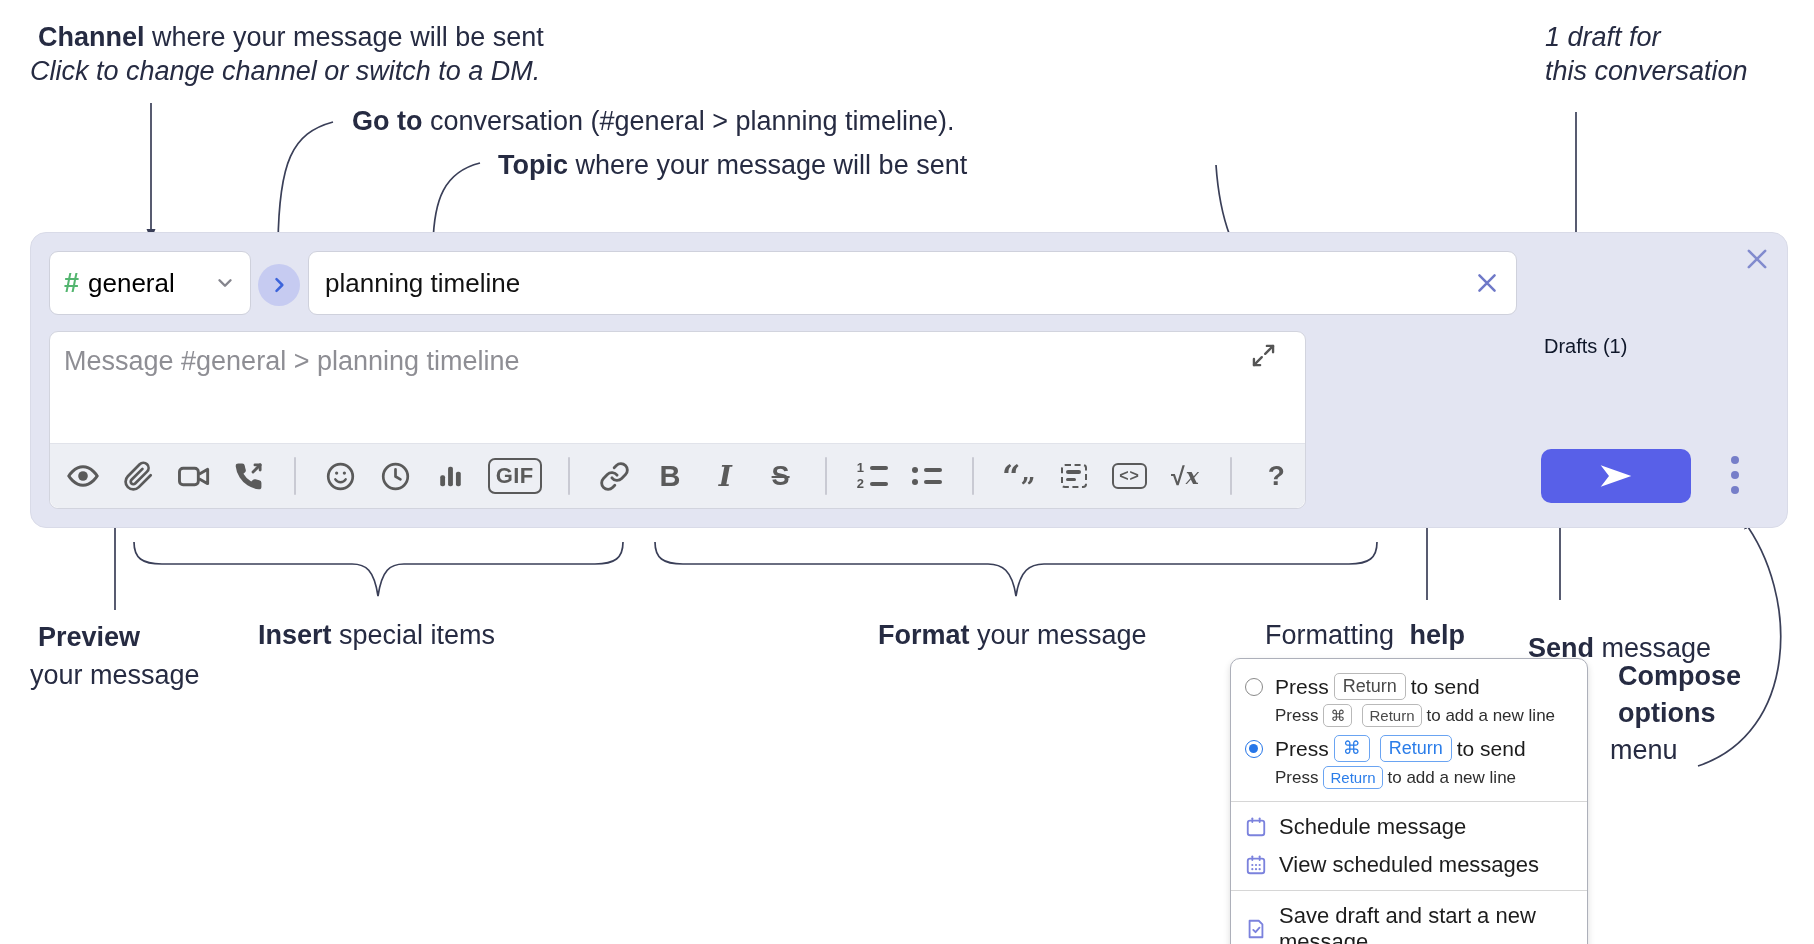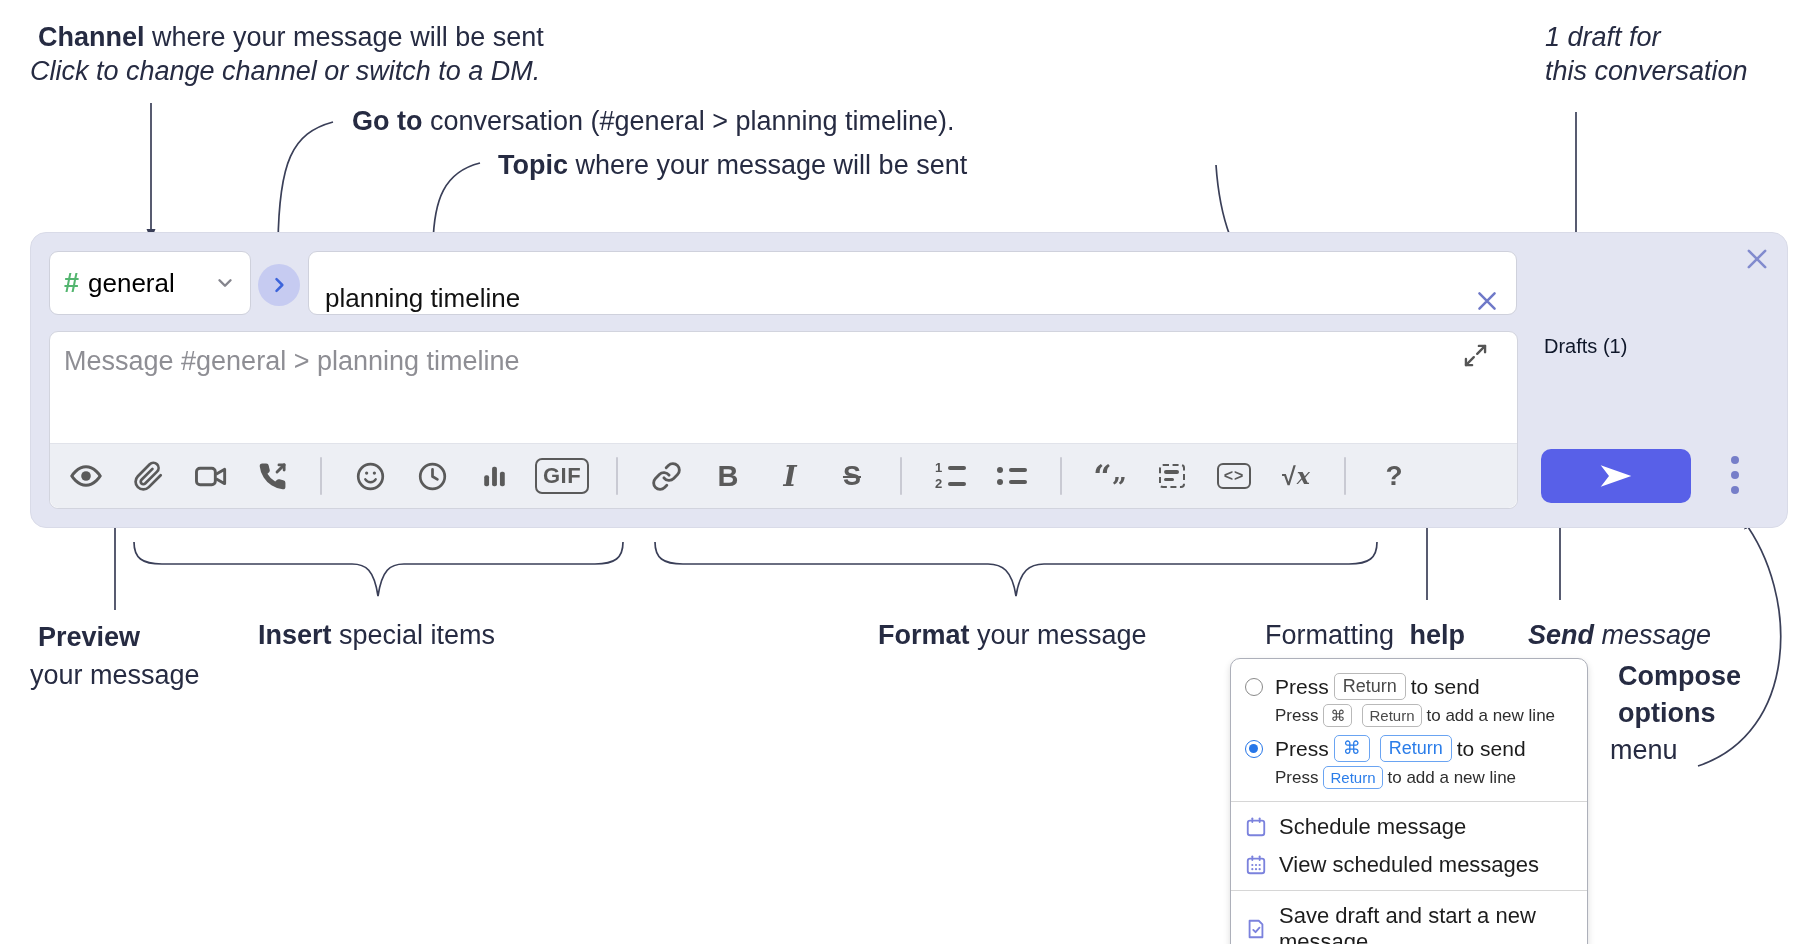--- a/index.html
+++ b/index.html
@@ -14,26 +14,26 @@
   .compose{position:absolute;left:30px;top:232px;width:1758px;height:296px;
            background:#e3e5f2;border:1px solid #d9dbe8;border-radius:16px;box-sizing:border-box;}
   .chan-sel{position:absolute;left:18px;top:18px;width:202px;height:64px;background:#fff;
             border:1px solid #cfd1dc;border-radius:9px;display:flex;align-items:center;
             padding:0 14px;box-sizing:border-box;cursor:pointer;}
   .hash{color:#53b56f;font-weight:700;font-size:27px;margin-right:9px;}
   .chan-label{font-size:26px;color:#000000;flex:1;}
   .goto-btn{position:absolute;left:227px;top:31px;width:42px;height:42px;border-radius:50%;
             background:#c6cbf1;border:none;display:flex;align-items:center;justify-content:center;cursor:pointer;}
   .topic-input{position:absolute;left:277px;top:18px;width:1209px;height:64px;background:#fff;
-               border:1px solid #cfd1dc;border-radius:9px;display:flex;align-items:flex-end;
+               border:1px solid #cfd1dc;border-radius:9px;display:flex;align-items:center;
                padding:0 16px;box-sizing:border-box;font-size:26px;color:#111;gap:32px;}
   .topic-input .val{flex:1;}
   .close-x{position:absolute;left:1712px;top:12px;cursor:pointer;}
   .drafts{position:absolute;left:1513px;top:102px;font-size:20px;color:#0f172a;cursor:pointer;}
-  .msg-box{position:absolute;left:18px;top:98px;width:1469px;height:178px;background:#fff;
+  .msg-box{position:absolute;left:18px;top:98px;width:1257px;height:178px;background:#fff;
            border:1px solid #d2d4de;border-radius:9px;box-sizing:border-box;}
   .placeholder{position:absolute;left:14px;top:14px;font-size:27px;color:#8e8e94;}
   .expand{position:absolute;right:28px;top:10px;cursor:pointer;}
   .toolbar{position:absolute;left:0;right:0;bottom:0;height:65px;background:#edeff4;
            border-top:1px solid #e1e3ea;border-radius:0 0 9px 9px;display:flex;align-items:center;
            padding:0 10px 0 14px;box-sizing:border-box;gap:18px;}
   .tb{background:none;border:none;padding:0;width:44px;height:44px;display:flex;align-items:center;
       justify-content:center;cursor:pointer;color:#5a5a5a;}
   .tb-div{width:2px;height:38px;background:#c9cad3;border-radius:1px;margin:0 8px;flex:none;}
   .gifb{width:56px;}
@@ -310,21 +310,21 @@
   </div>
 
   <div class="ann" style="left:870px;top:618px;">
     <span class="b">Format</span><span> your message</span>
   </div>
 
   <div class="ann" style="left:1265px;top:618px;">
     <span>Formatting </span><span class="b">help</span>
   </div>
 
-  <div class="ann" style="left:1520px;top:618px;font-style:italic;">
+  <div class="ann" style="left:1520px;top:631px;">
     <span class="b">Send</span><span> message</span>
   </div>
 
   <div class="ann" style="left:1610px;top:658px;line-height:37px;">
     <div class="b">Compose</div>
     <div class="b">options</div>
     <div>menu</div>
   </div>
 
   <div class="popup">

